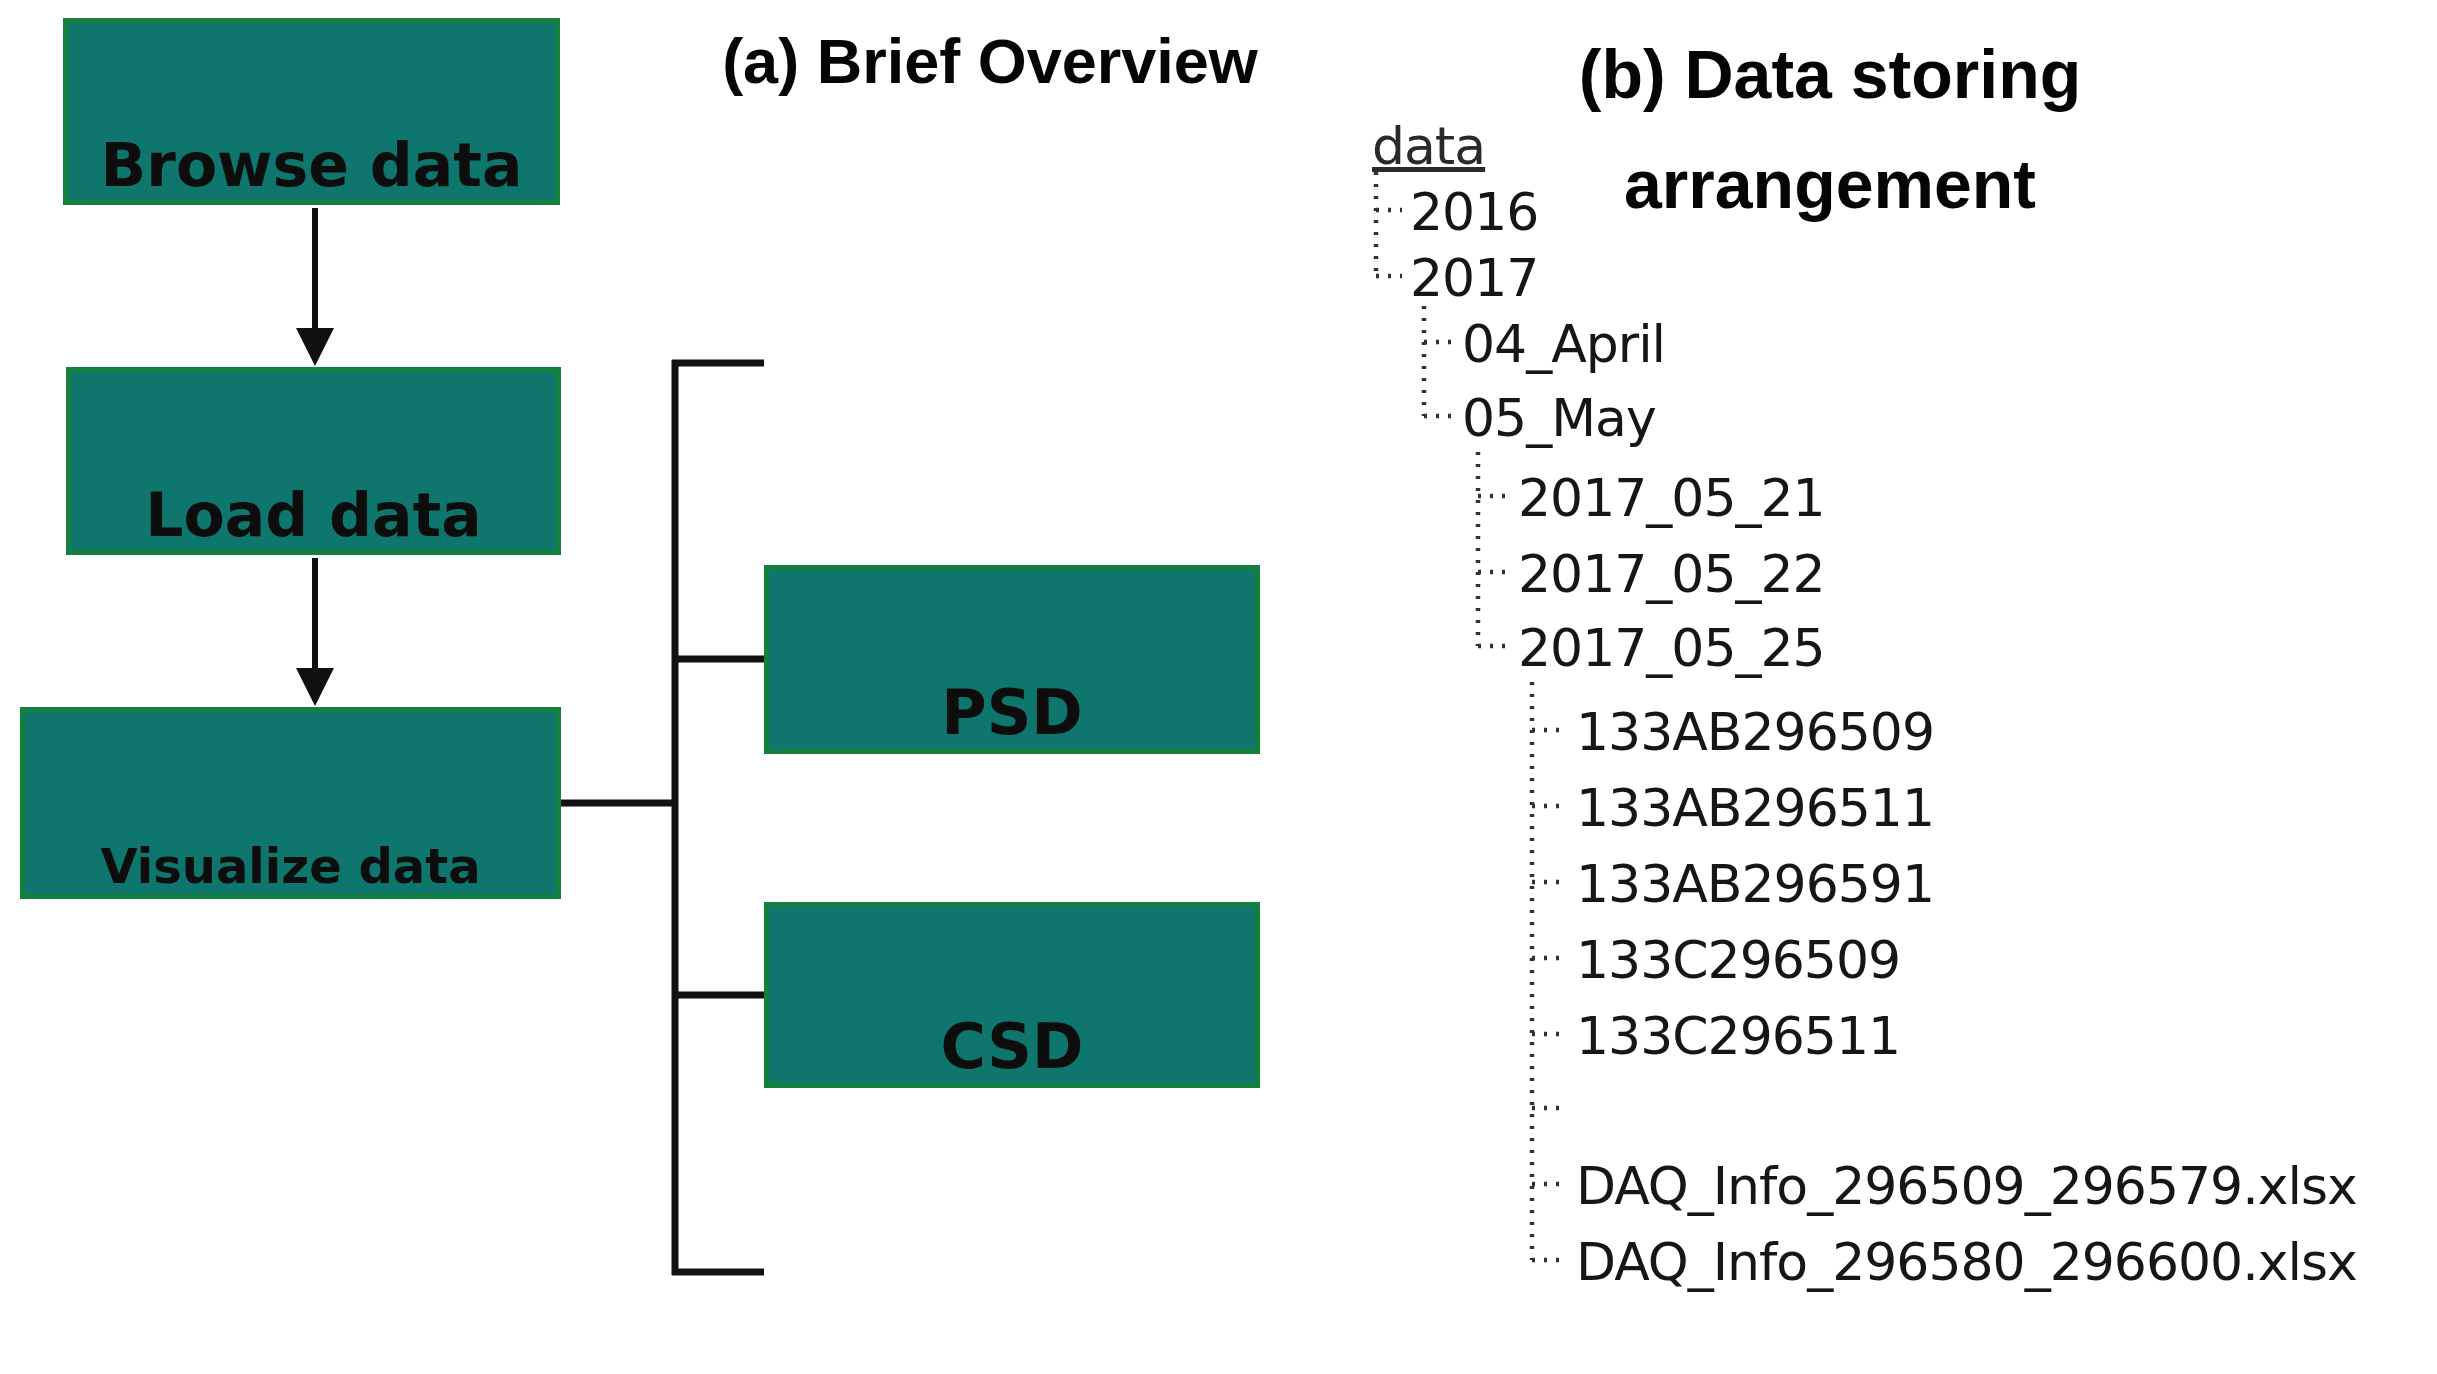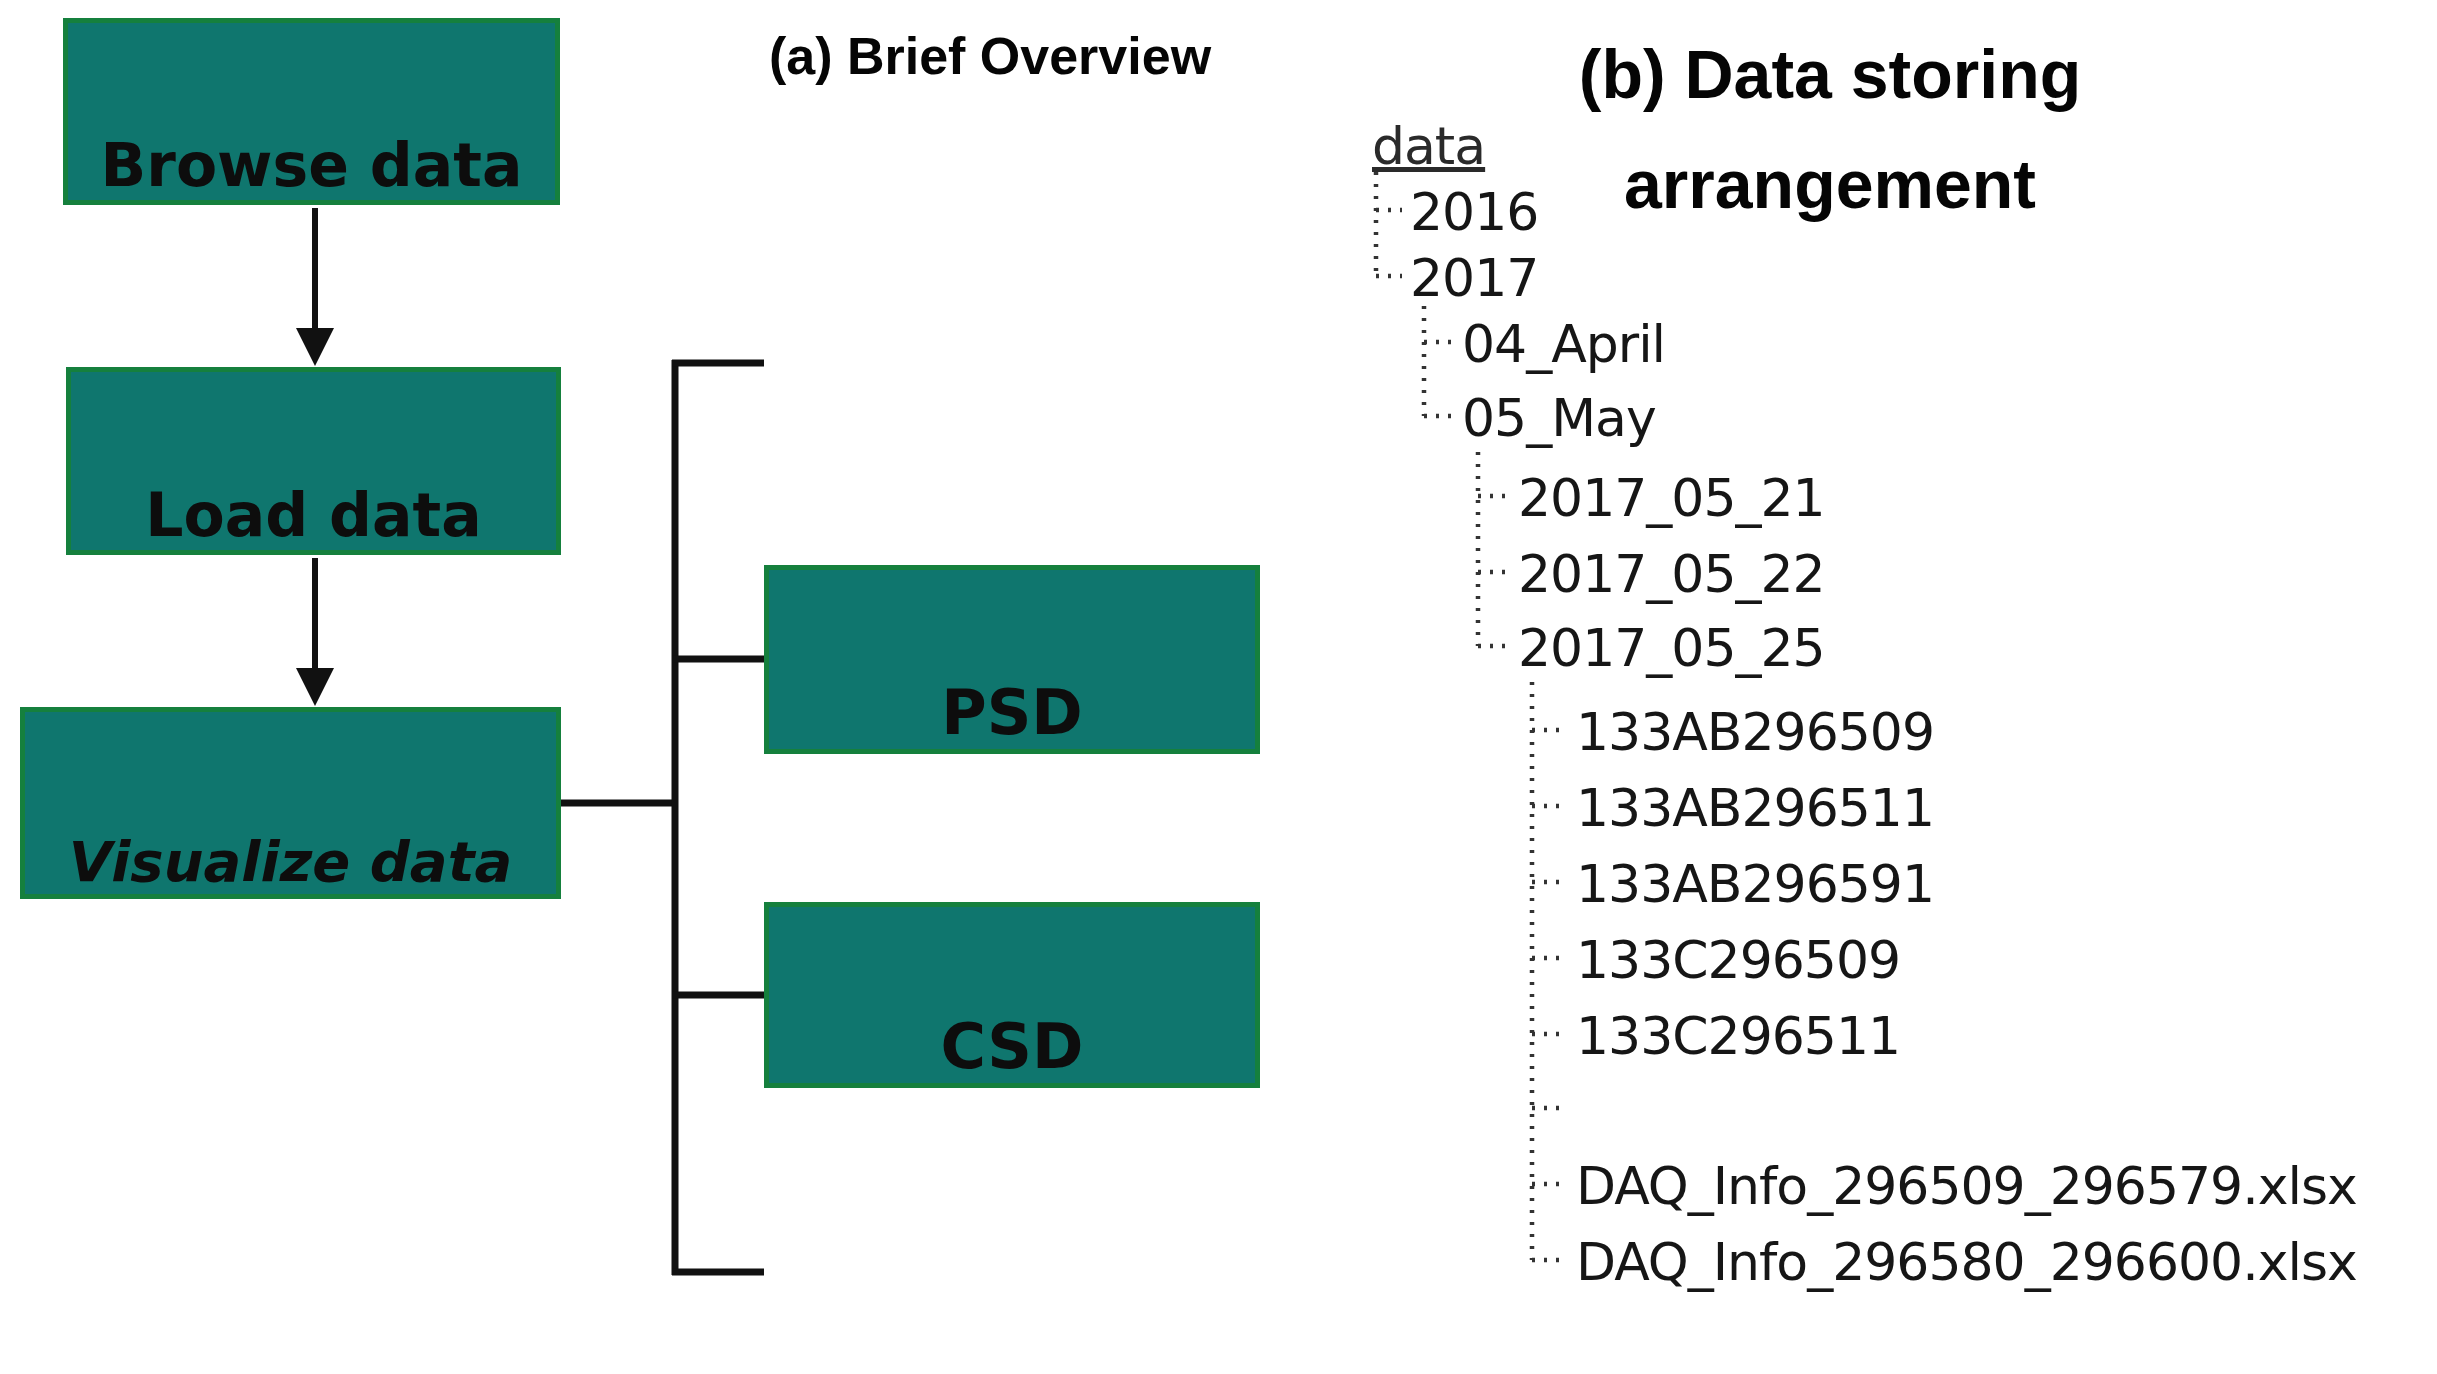--- a/index.html
+++ b/index.html
@@ -33,33 +33,33 @@
     justify-content: center;
     box-sizing: border-box;
   }
   .fc-label {
     font-family: "DejaVu Sans", sans-serif;
     font-weight: bold;
     font-size: 60px;
     color: #0d0d0d;
     white-space: nowrap;
   }
-  .fc-label.small { font-size: 56px; font-style: italic; }
+  .fc-label.small { font-size: 48px; }
   .fc-label.big   { font-size: 62px; }
 
   
   .panel-title {
     position: absolute;
     text-align: center;
     font-family: "Liberation Sans", sans-serif;
     font-weight: bold;
     color: #050505;
     white-space: nowrap;
   }
-  .title-a-line { font-size: 52px; line-height: 1.0; }
+  .title-a-line { font-size: 63px; line-height: 1.0; }
   .title-b-line { font-size: 68px; line-height: 1.0; }
 
   
   .tree-row {
     position: absolute;
     font-family: "DejaVu Sans", sans-serif;
     font-size: 52px;
     line-height: 1.1;
     color: #161616;
     white-space: nowrap;

